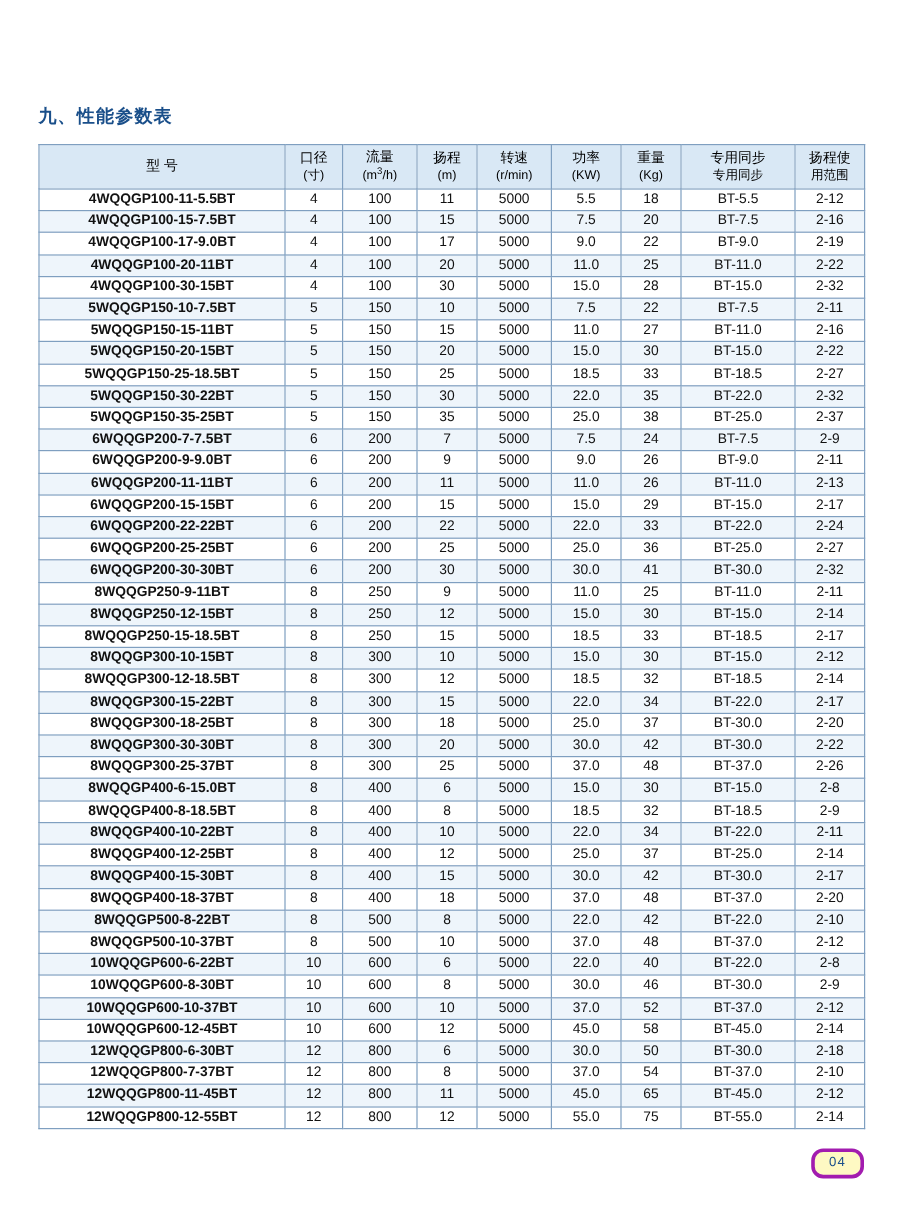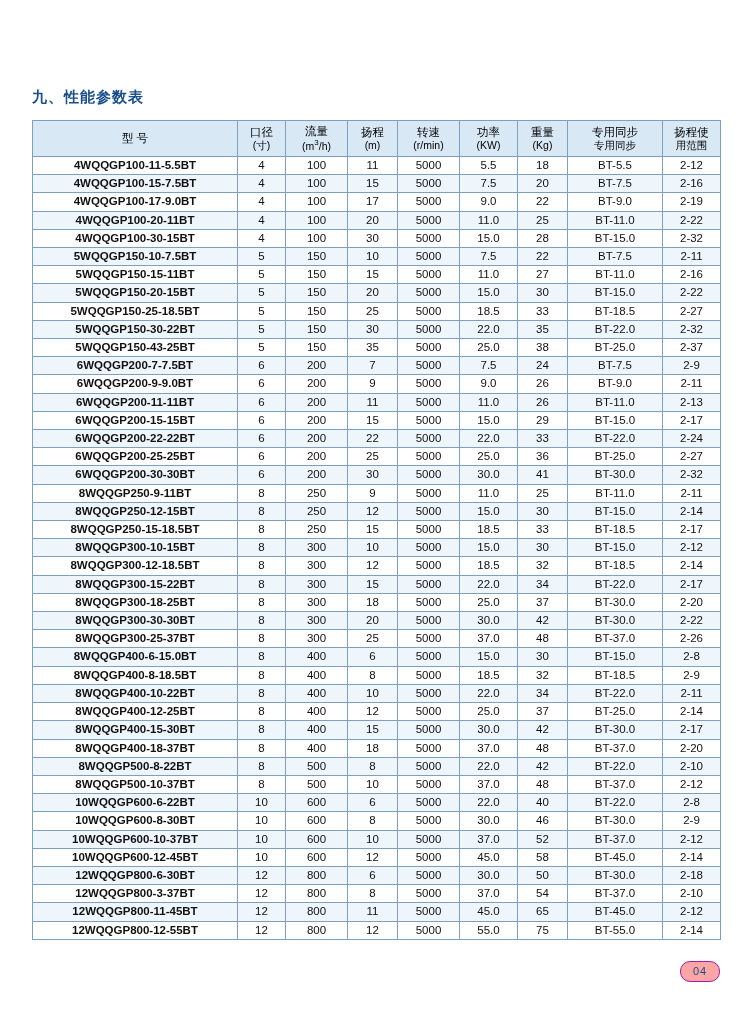--- a/index.html
+++ b/index.html
@@ -83,23 +83,23 @@
   .col-power { width: 58px; }
   .col-weight { width: 50px; }
   .col-ctrl { width: 95px; }
   .col-range { width: 58px; }
   .page-number {
     position: absolute;
     right: 30px;
     bottom: 22px;
     width: 38px;
     height: 19px;
-    border: 1px solid #a21caf;
+    border: 3px solid #a21caf;
     border-radius: 10px;
-    background: #fca5a5;
+    background: #fef9c3;
     color: #1a4f8a;
     font-size: 11px;
     text-align: center;
     line-height: 19px;
     letter-spacing: 1px;
   }
   sup.sup {
     font-size: 8px;
     vertical-align: super;
   }
@@ -267,21 +267,21 @@
           <td>5</td>
           <td>150</td>
           <td>30</td>
           <td>5000</td>
           <td>22.0</td>
           <td>35</td>
           <td>BT-22.0</td>
           <td>2-32</td>
         </tr>
         <tr>
-          <td class="model">5WQQGP150-43-25BT</td>
+          <td class="model">5WQQGP150-35-25BT</td>
           <td>5</td>
           <td>150</td>
           <td>35</td>
           <td>5000</td>
           <td>25.0</td>
           <td>38</td>
           <td>BT-25.0</td>
           <td>2-37</td>
         </tr>
         <tr>
@@ -597,21 +597,21 @@
           <td>12</td>
           <td>800</td>
           <td>6</td>
           <td>5000</td>
           <td>30.0</td>
           <td>50</td>
           <td>BT-30.0</td>
           <td>2-18</td>
         </tr>
         <tr>
-          <td class="model">12WQQGP800-3-37BT</td>
+          <td class="model">12WQQGP800-7-37BT</td>
           <td>12</td>
           <td>800</td>
           <td>8</td>
           <td>5000</td>
           <td>37.0</td>
           <td>54</td>
           <td>BT-37.0</td>
           <td>2-10</td>
         </tr>
         <tr>

